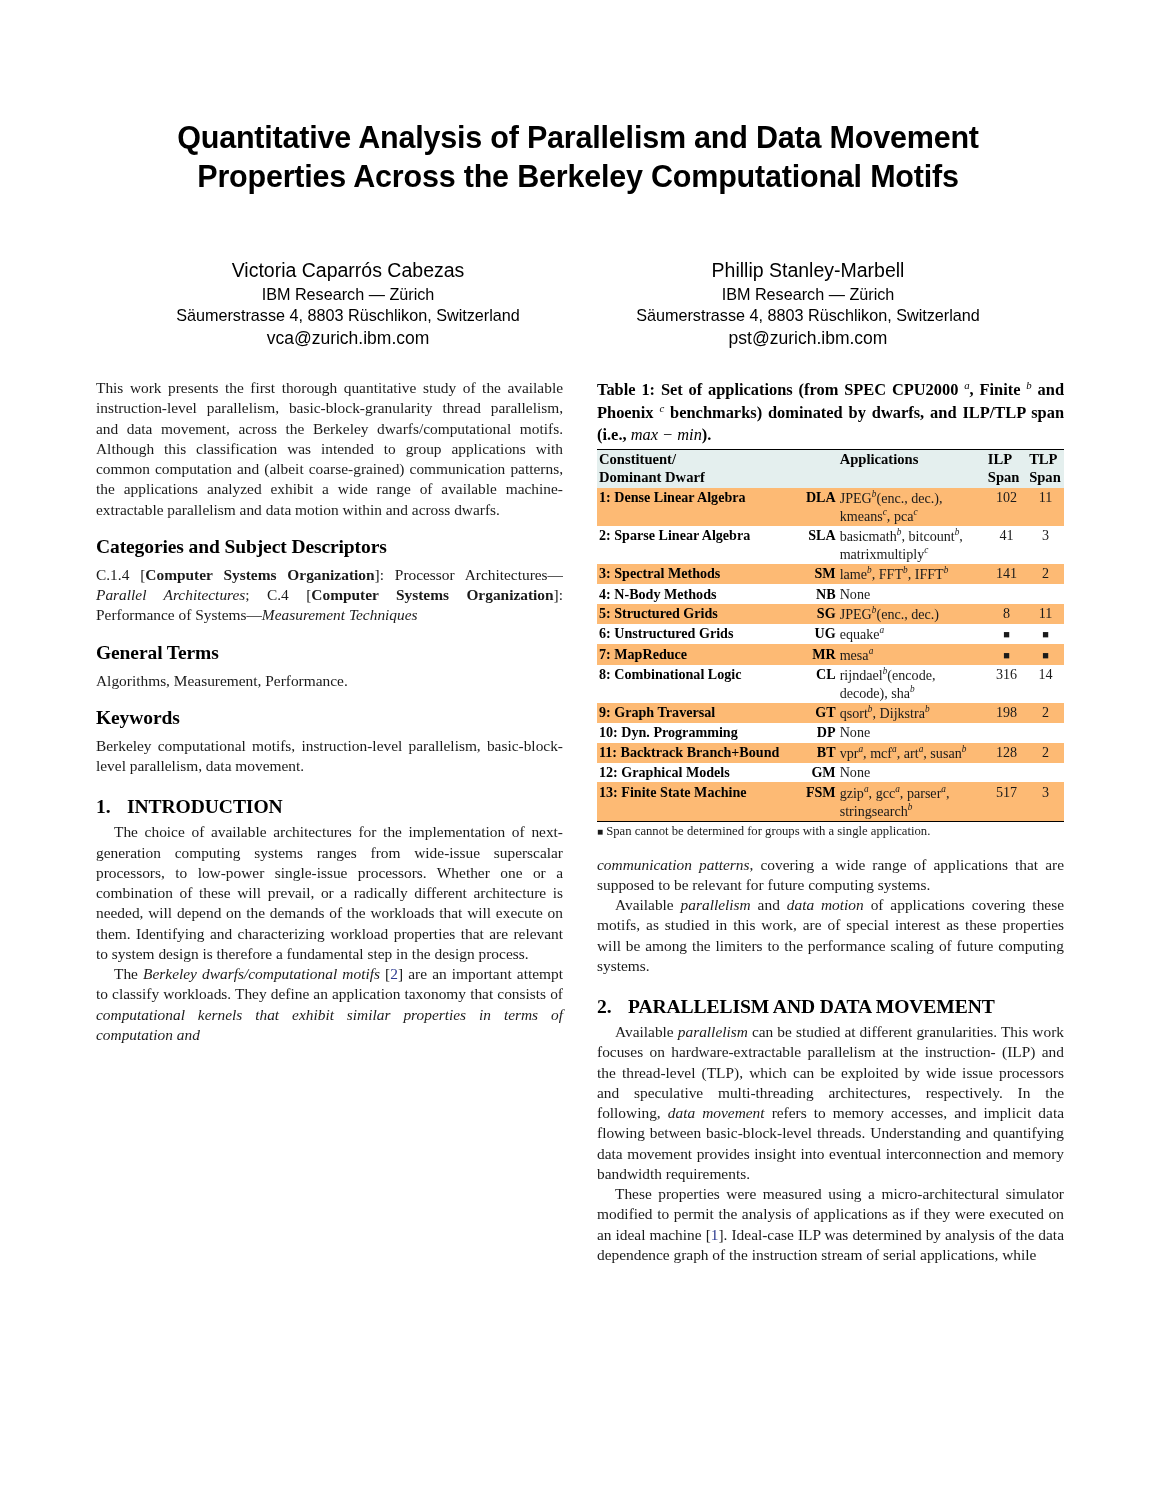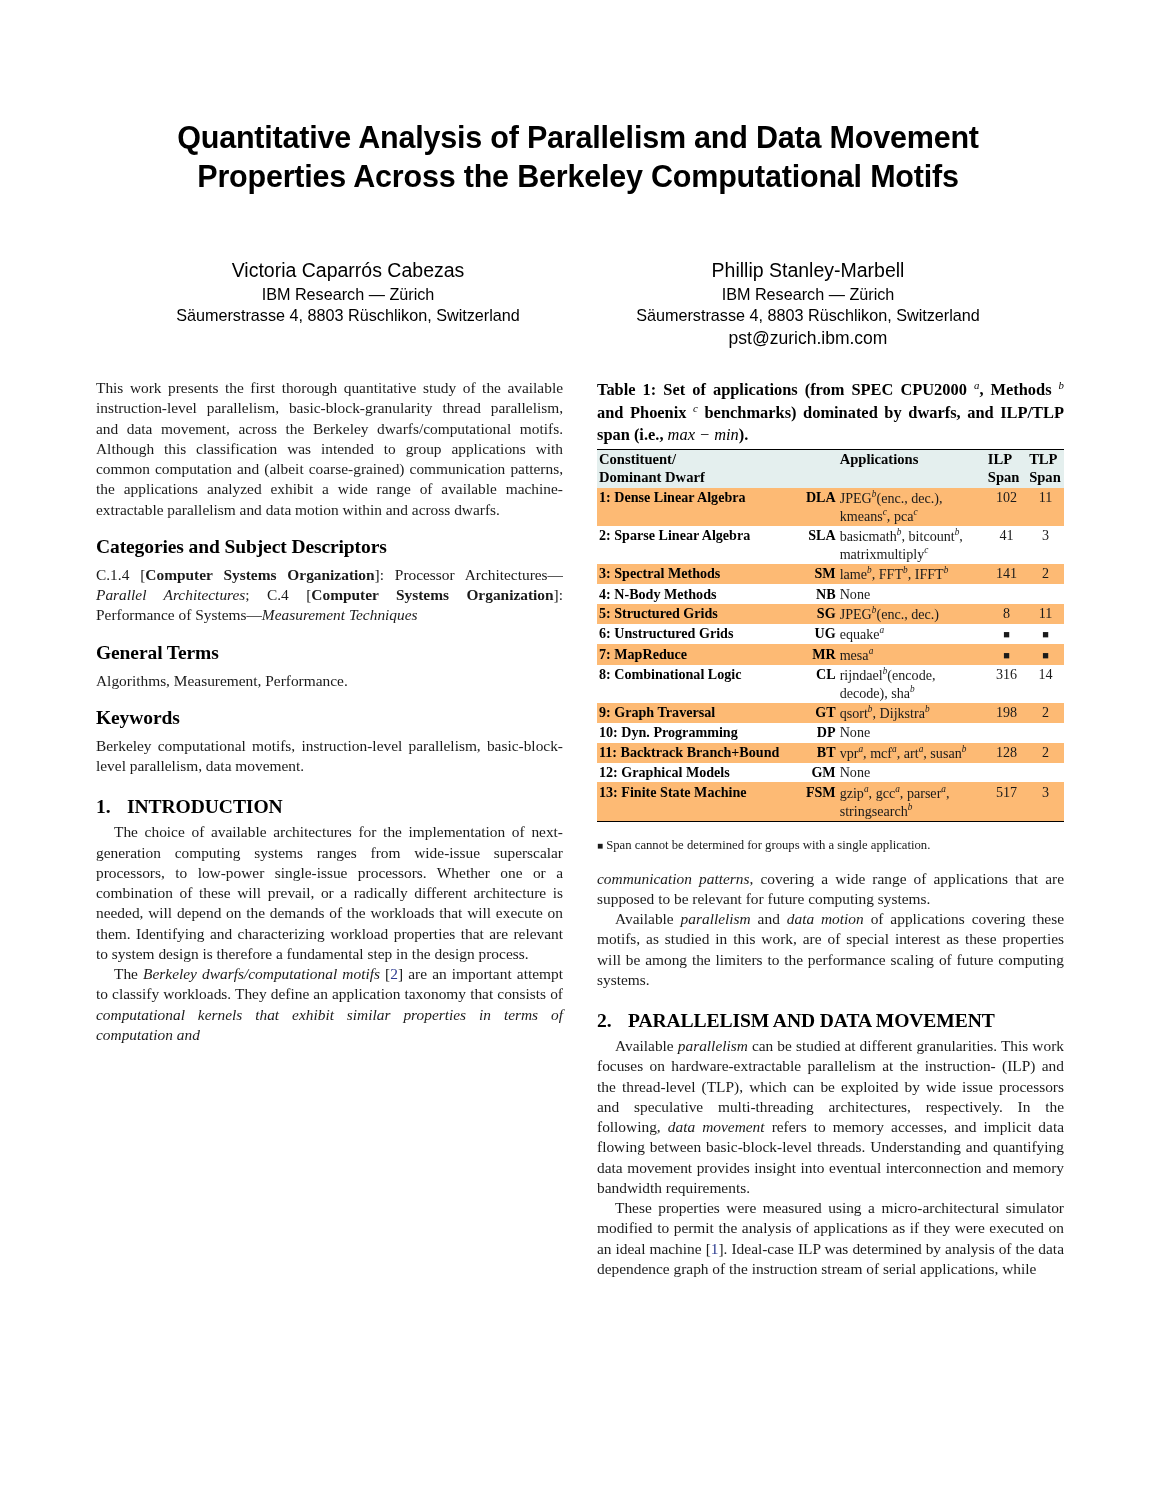--- a/index.html
+++ b/index.html
@@ -162,41 +162,42 @@
   .sq { font-size: 11px; line-height: 1; }
   .tbl-bottom {
     border-top: 1.6px solid #000;
     border-bottom: 0;
     height: 0;
     margin: 0;
     width: 467px;
   }
   .tbl-note {
     font-size: 12.7px;
-    padding-top: 16px;
+    padding-top: 2px;
     color: #1a1a1a;
   }
   .tbl-note .sq { font-size: 10px; }
 </style>
 </head>
 <body>
 
 <div class="page">
 
   <div class="title-block">
     <h1 class="paper-title">
       <span>Quantitative Analysis of Parallelism and Data Movement</span><br>
       <span>Properties Across the Berkeley Computational Motifs</span>
     </h1>
 
     <div class="authors">
       <div class="author">
         <span class="author-name">Victoria Caparrós Cabezas</span>
         <span class="author-line">IBM Research — Zürich</span>
         <span class="author-line">Säumerstrasse 4, 8803 Rüschlikon, Switzerland</span>
+        <span class="author-email">vca@zurich.ibm.com</span>
       </div>
       <div class="author">
         <span class="author-name">Phillip Stanley-Marbell</span>
         <span class="author-line">IBM Research — Zürich</span>
         <span class="author-line">Säumerstrasse 4, 8803 Rüschlikon, Switzerland</span>
         <span class="author-email">pst@zurich.ibm.com</span>
       </div>
     </div>
   </div>
 
@@ -219,21 +220,21 @@
       <p class="body">Berkeley computational motifs, instruction-level parallelism, basic-block-level parallelism, data movement.</p>
 
       <h2 class="sec-head numbered"><span class="num">1.</span><span>INTRODUCTION</span></h2>
       <p class="body" style="text-indent:18px">The choice of available architectures for the implementation of next-generation computing systems ranges from wide-issue superscalar processors, to low-power single-issue processors. Whether one or a combination of these will prevail, or a radically different architecture is needed, will depend on the demands of the workloads that will execute on them. Identifying and characterizing workload properties that are relevant to system design is therefore a fundamental step in the design process.</p>
       <p class="body"><span>The </span><span class="it">Berkeley dwarfs/computational motifs</span><span> [</span><span class="ref">2</span><span>] are an important attempt to classify workloads. They define an application taxonomy that consists of </span><span class="it">computational kernels that exhibit similar properties in terms of computation and</span></p>
 
     </div>
 
     <div class="col">
 
-      <div class="table-caption"><span>Table 1: Set of applications (from SPEC CPU2000 </span><sup class="sm">a</sup><span>, Methods </span><sup class="sm">b</sup><span> and Phoenix </span><sup class="sm">c</sup><span> benchmarks) dominated by dwarfs, and ILP/TLP span (i.e., </span><span class="mathit">max − min</span><span>).</span></div>
+      <div class="table-caption"><span>Table 1: Set of applications (from SPEC CPU2000 </span><sup class="sm">a</sup><span>, Finite </span><sup class="sm">b</sup><span> and Phoenix </span><sup class="sm">c</sup><span> benchmarks) dominated by dwarfs, and ILP/TLP span (i.e., </span><span class="mathit">max − min</span><span>).</span></div>
 
       <table class="apps">
         <thead>
           <tr class="hrow rule-top">
             <th class="c-dwarf">
               <span>Constituent/</span><br>
               <span>Dominant Dwarf</span>
             </th>
             <th class="c-abbr"></th>
             <th class="c-apps"><span>Applications</span></th>

